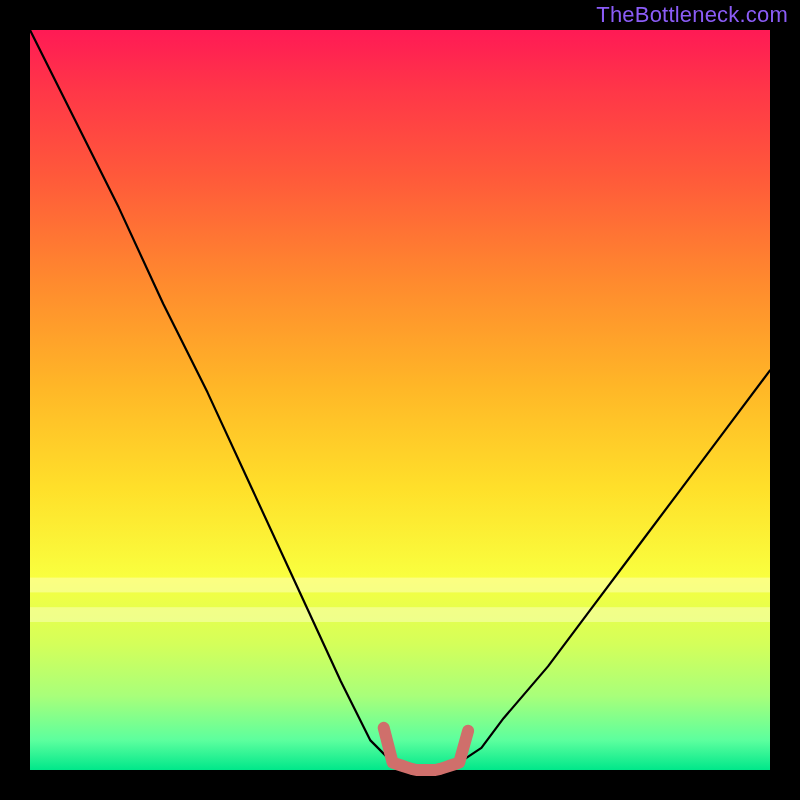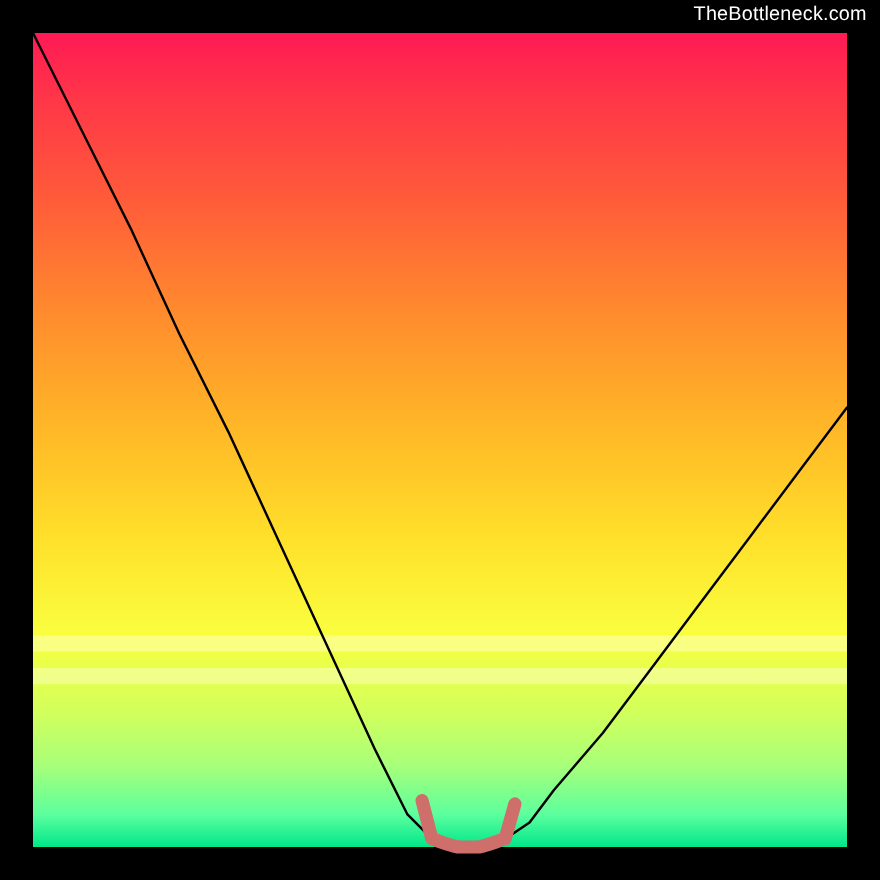--- a/index.html
+++ b/index.html
@@ -16,22 +16,22 @@
     left: 0;
     top: 0;
     width: 800px;
     height: 800px;
     background: #000;
   }
   .watermark {
     position: absolute;
     top: 2px;
     right: 12px;
-    color: #ffffff;
-    font-size: 18px;
+    color: #8b5cf6;
+    font-size: 22px;
     font-weight: 400;
     letter-spacing: 0.2px;
     user-select: none;
   }
   .plot-area {
     position: absolute;
     left: 30px;
     top: 30px;
     width: 740px;
     height: 740px;

